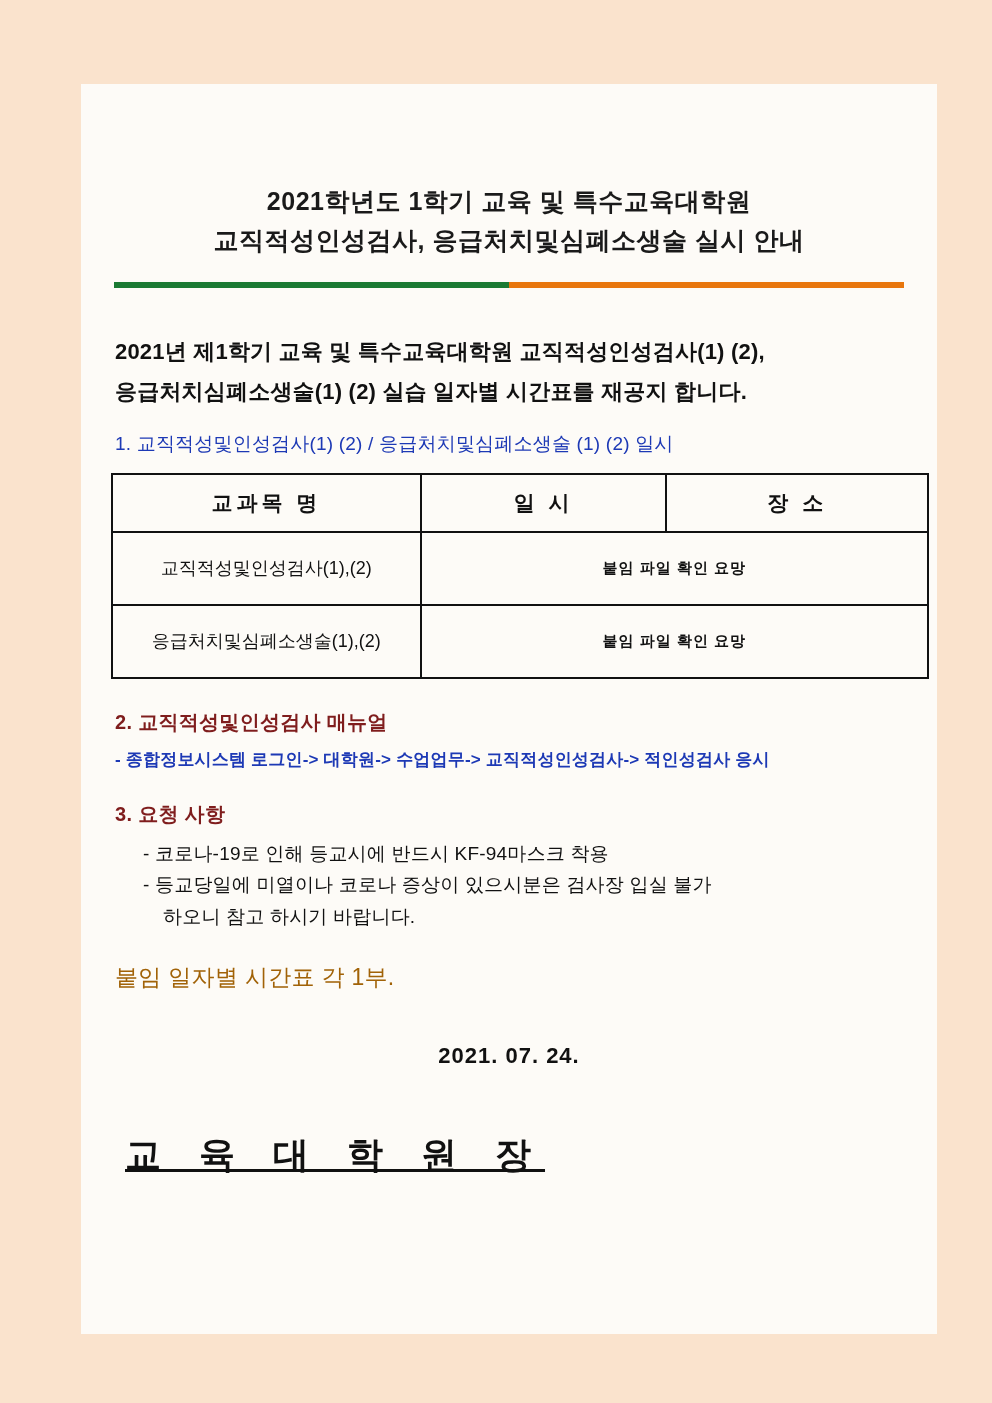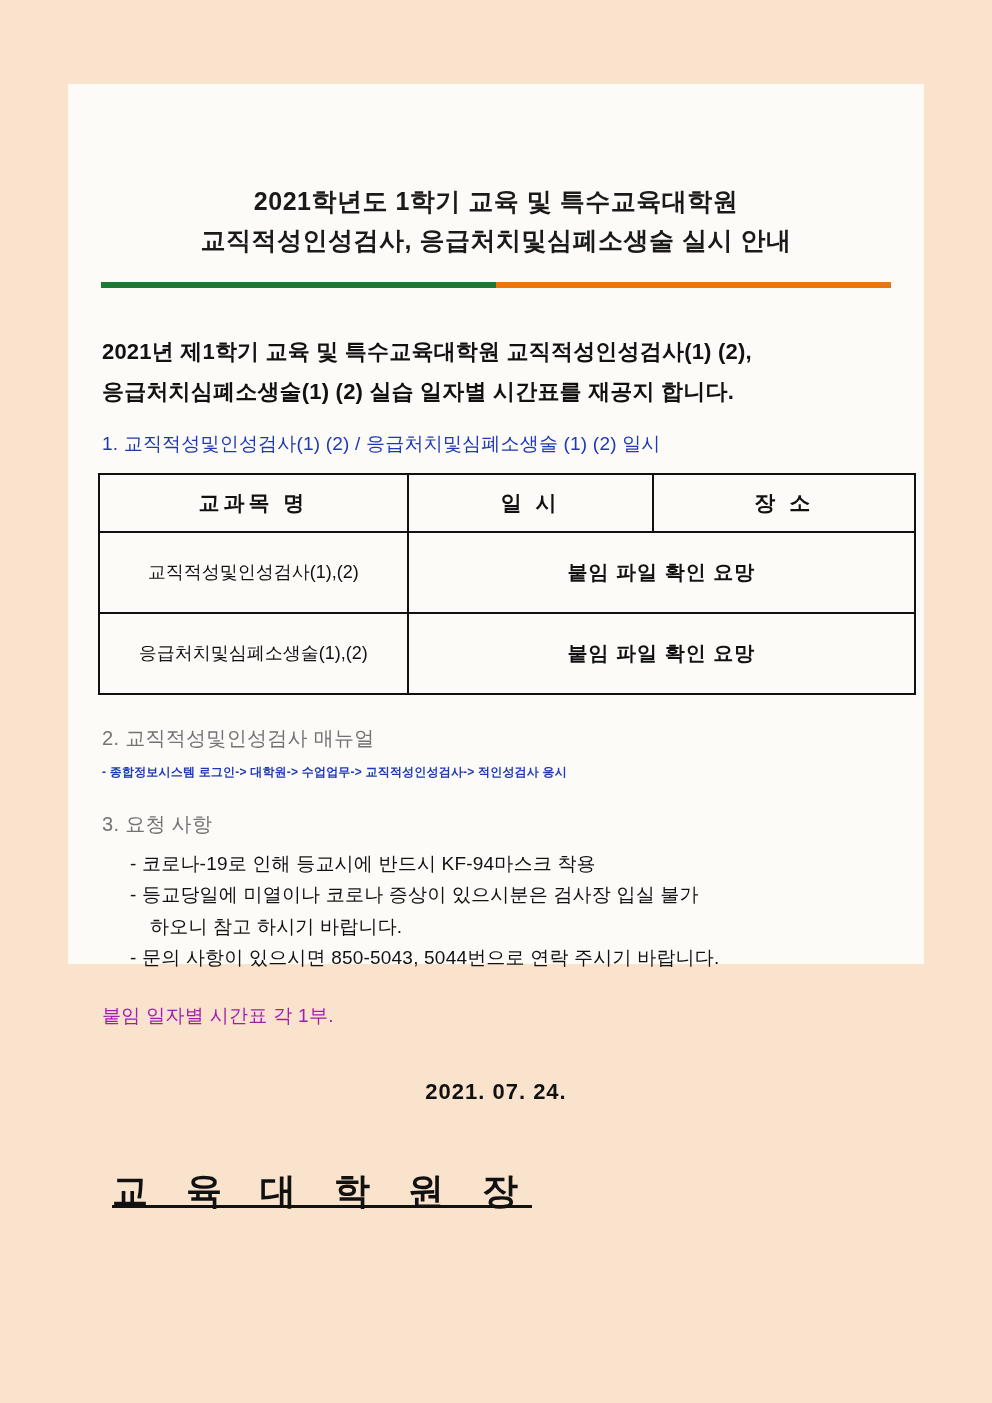--- a/index.html
+++ b/index.html
@@ -8,24 +8,24 @@
   }
   body {
     width: 992px;
     height: 1403px;
     background: #fae3cd;
     font-family: "Liberation Sans", sans-serif;
     overflow: hidden;
   }
   .page {
     position: absolute;
-    left: 68px;
+    left: 81px;
     top: 84px;
     width: 856px;
-    height: 880px;
+    height: 1250px;
     background: #fdfbf7;
     box-sizing: border-box;
   }
   .inner {
     padding: 0 30px;
   }
   .title-block {
     text-align: center;
     padding-top: 98px;
   }
@@ -84,37 +84,37 @@
     padding: 14px 4px;
     letter-spacing: 4px;
     text-align: center;
   }
   table.info td.subject {
     font-size: 18px;
     font-weight: normal;
     padding: 18px 4px;
   }
   table.info td.note {
-    font-size: 20px;
+    font-size: 15px;
     font-weight: bold;
     padding: 26px 4px;
     letter-spacing: 1px;
   }
   .section-head {
     margin-top: 30px;
     padding: 0 4px;
     font-size: 20px;
-    font-weight: normal;
-    color: #737373;
+    font-weight: bold;
+    color: #7f1d1d;
     letter-spacing: 0.3px;
   }
   .sub-blue {
     margin-top: 12px;
     padding: 0 4px;
-    font-size: 12px;
+    font-size: 17px;
     font-weight: bold;
     color: #1d39b5;
     letter-spacing: 0.2px;
   }
   .bullets {
     margin-top: 10px;
     padding-left: 32px;
   }
   .bullet {
     font-size: 19px;
@@ -122,22 +122,22 @@
     line-height: 1.65;
     letter-spacing: 0.2px;
   }
   .bullet .cont {
     display: block;
     padding-left: 20px;
   }
   .attach {
     margin-top: 30px;
     padding: 0 4px;
-    font-size: 19px;
-    color: #a21caf;
+    font-size: 23px;
+    color: #a16207;
     letter-spacing: 0.3px;
   }
   .date {
     margin-top: 50px;
     text-align: center;
     font-size: 22px;
     font-weight: bold;
     color: #111;
     letter-spacing: 1px;
   }
@@ -200,23 +200,20 @@
 
     <div class="section-head">3. 요청 사항</div>
     <div class="bullets">
       <div class="bullet">
         <span>- 코로나-19로 인해 등교시에 반드시 KF-94마스크 착용</span>
       </div>
       <div class="bullet">
         <span>- 등교당일에 미열이나 코로나 증상이 있으시분은 검사장 입실 불가</span>
         <span class="cont">하오니 참고 하시기 바랍니다.</span>
       </div>
-      <div class="bullet">
-        <span>- 문의 사항이 있으시면 850-5043, 5044번으로 연락 주시기 바랍니다.</span>
-      </div>
     </div>
 
     <div class="attach">붙임 일자별 시간표 각 1부.</div>
 
     <div class="date">2021. 07. 24.</div>
 
     <div class="signature">교 육 대 학 원 장</div>
 
   </div>
 </div>

